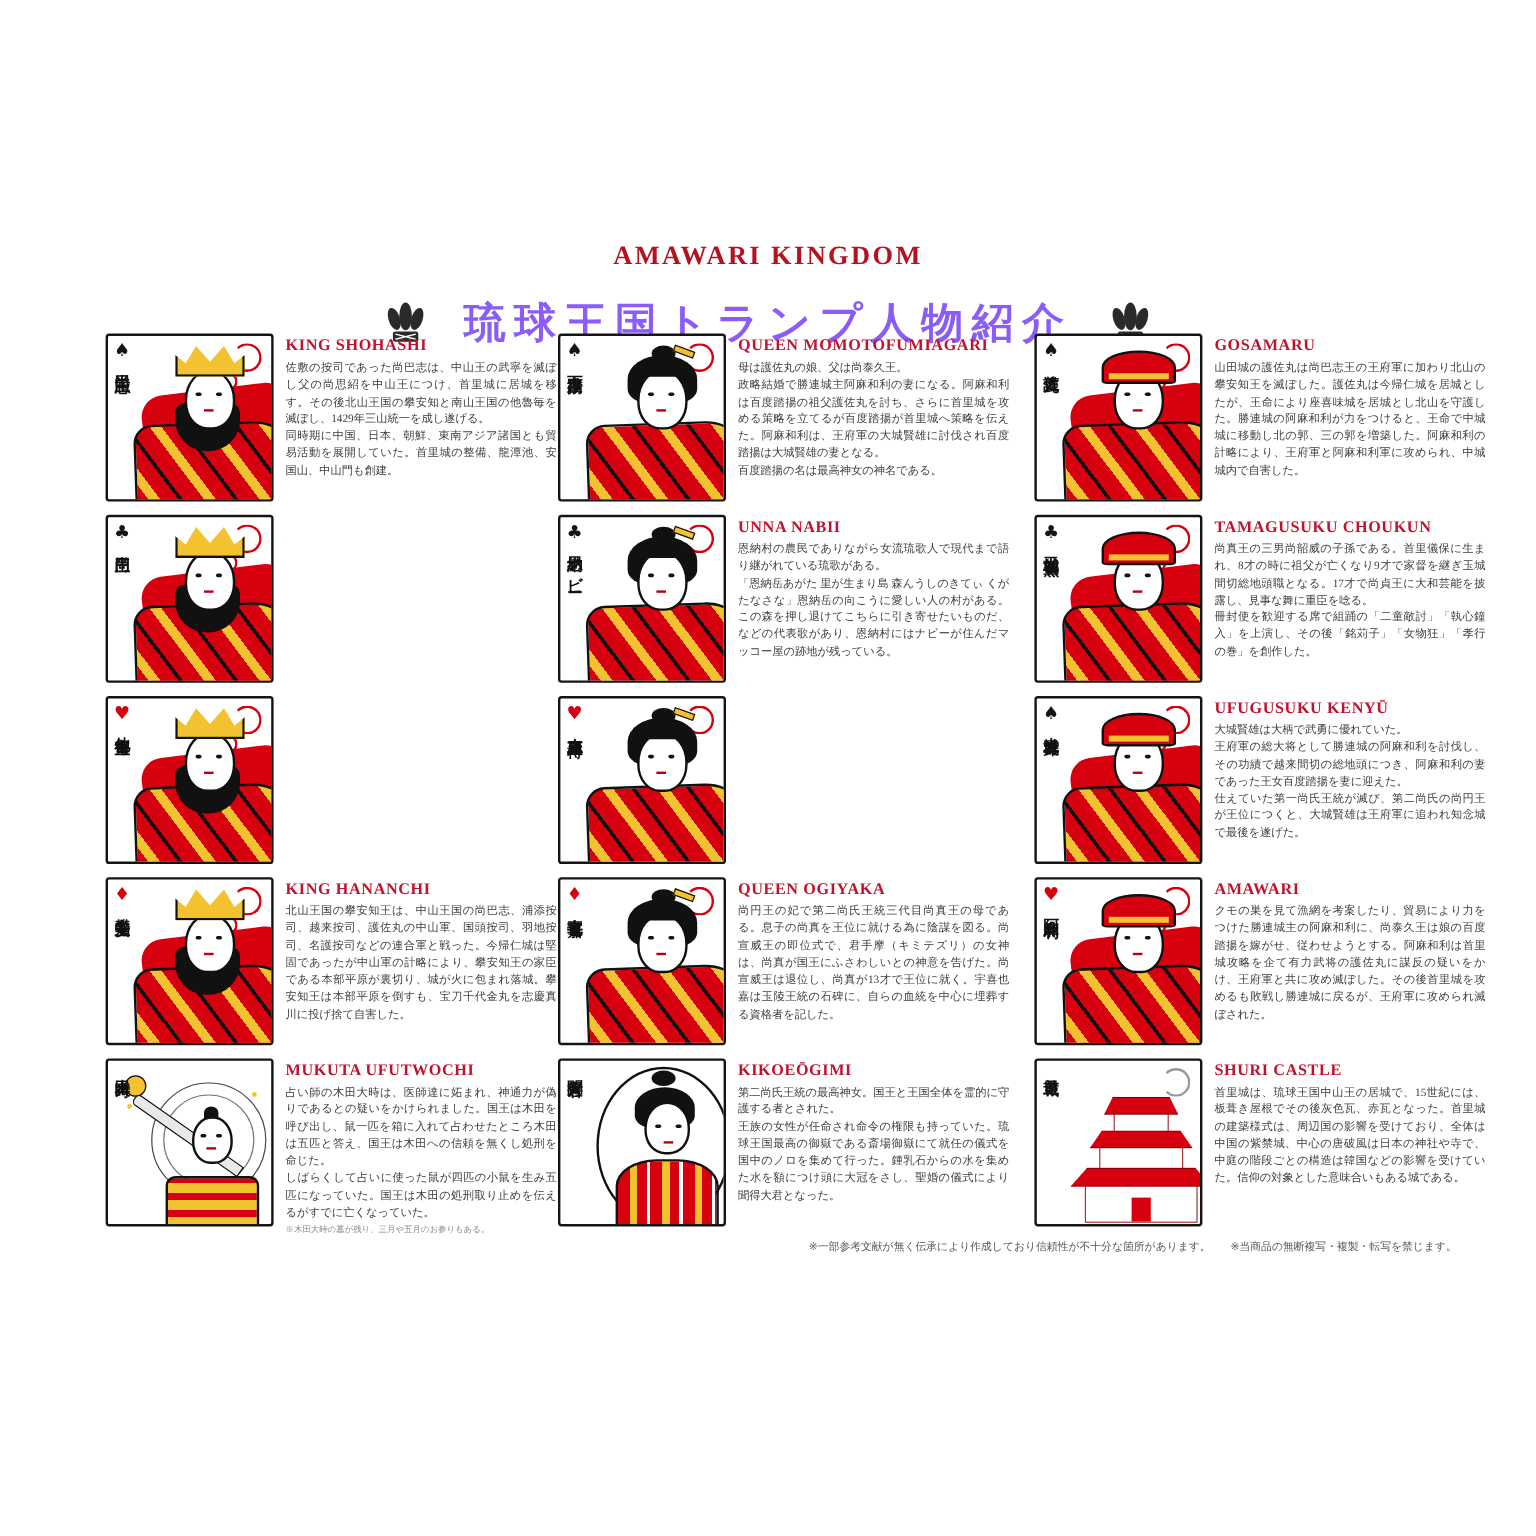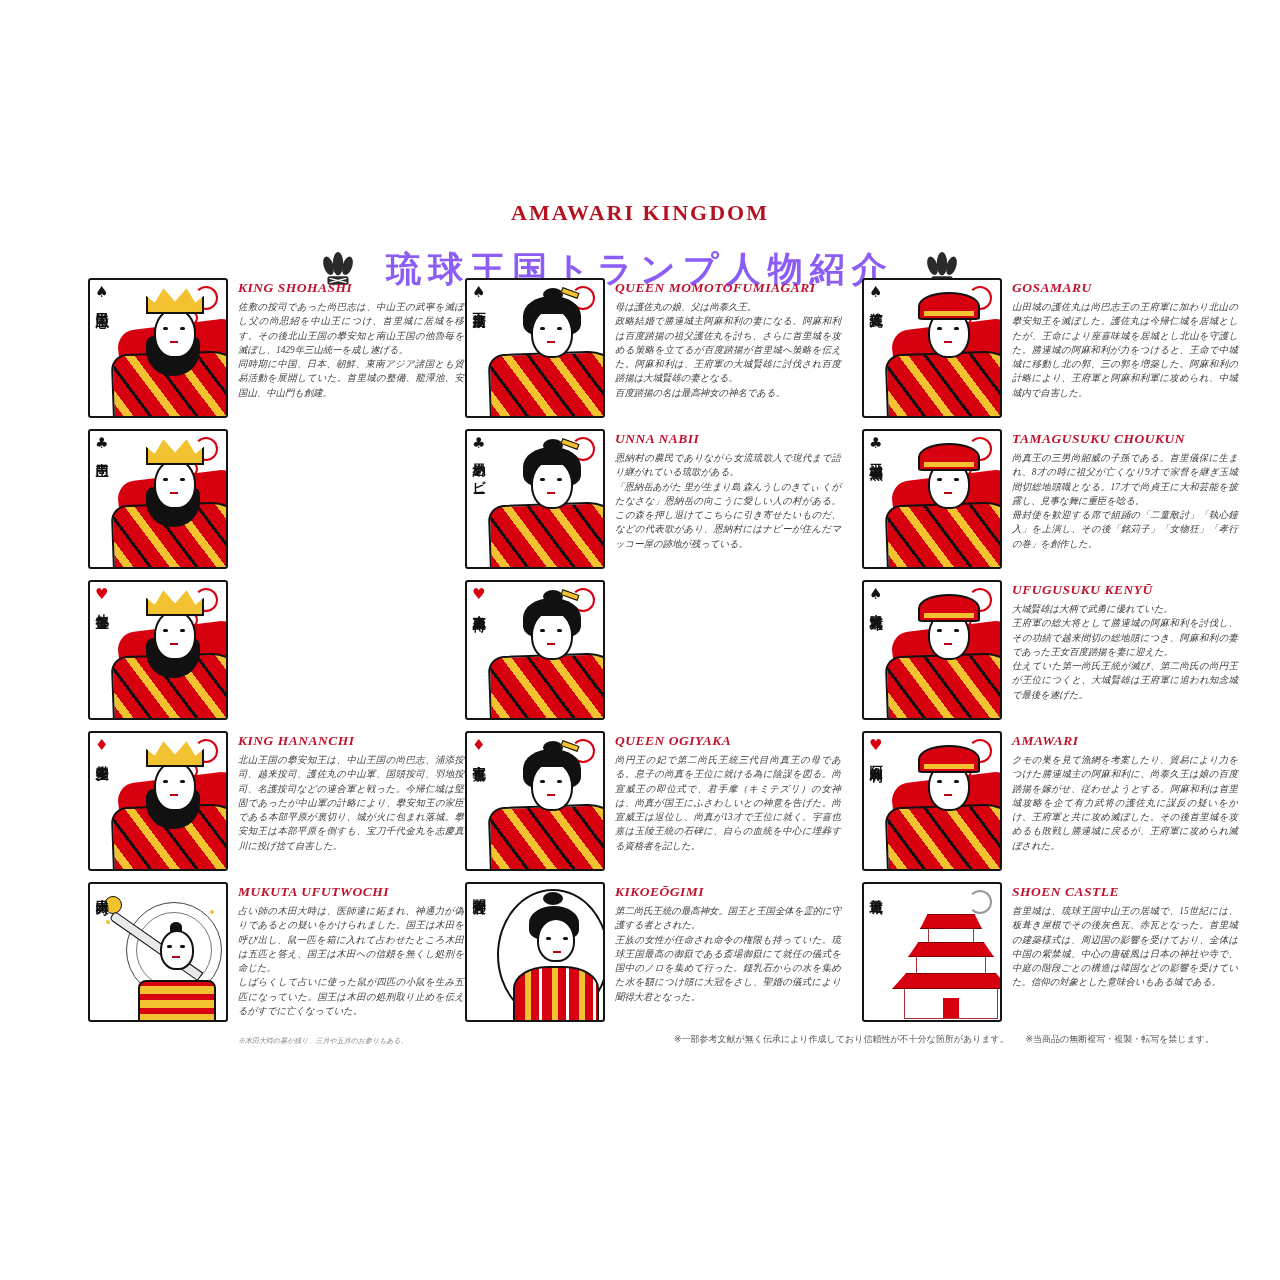--- a/index.html
+++ b/index.html
@@ -81,24 +81,24 @@
         clip-path:polygon(0 100%,12% 0,88% 0,100% 100%);}
   .r3{top:30px;left:56px;width:60px;height:13px;}
   .r2{top:58px;left:44px;width:84px;height:13px;}
   .r1{top:89px;left:28px;width:116px;height:14px;}
   .wall{position:absolute;background:#fff;border:1.5px solid #a33;z-index:1;}
   .w2{top:41px;left:64px;width:44px;height:19px;}
   .w1{top:69px;left:52px;width:68px;height:22px;}
   .base{position:absolute;top:101px;left:40px;width:92px;height:32px;background:#fff;border:1.5px solid #a33;z-index:1;}
   .base::after{content:"";position:absolute;bottom:0;left:38px;width:16px;height:20px;background:#d7000f;}
   
-  .text{margin-left:10px;width:226px;font-style:italic;}
+  .text{margin-left:10px;width:226px;}
   .ttl{margin:2px 0 4px 0;font-size:13.5px;font-weight:bold;letter-spacing:0.5px;color:#c0122d;}
   .desc{margin:0;font-size:9.4px;line-height:1.52;color:#3d3d3d;text-align:justify;white-space:pre-line;}
-  .note{margin:18px 0 0 0;font-size:7px;color:#888;}
+  .note{margin:2px 0 0 0;font-size:7px;color:#888;}
   
   .footer{position:absolute;top:1033px;right:66px;font-size:9px;color:#555;
           font-family:"Liberation Sans","DejaVu Sans",sans-serif;}
   .footer span{margin-left:14px;}
 </style>
 </head>
 <body>
 
 <div class="title-wrap">
   <p class="title-en">AMAWARI KINGDOM</p>
@@ -449,21 +449,21 @@
           <div class="swirl s2 gray"></div>
           <div class="roof r3"></div>
           <div class="wall w2"></div>
           <div class="roof r2"></div>
           <div class="wall w1"></div>
           <div class="roof r1"></div>
           <div class="base"></div>
         </div>
     </div>
     <div class="text">
-      <h3 class="ttl">SHOEN CASTLE</h3>
+      <h3 class="ttl">SHURI CASTLE</h3>
       <p class="desc">首里城は、琉球王国中山王の居城で、15世紀には、板葺き屋根でその後灰色瓦、赤瓦となった。首里城の建築様式は、周辺国の影響を受けており、全体は中国の紫禁城、中心の唐破風は日本の神社や寺で、中庭の階段ごとの構造は韓国などの影響を受けていた。信仰の対象とした意味合いもある城である。</p>
 
     </div>
   </div>
 </div>
 
 <div class="footer">
   <span>※一部参考文献が無く伝承により作成しており信頼性が不十分な箇所があります。</span>
   <span>※当商品の無断複写・複製・転写を禁じます。</span>
 </div>

